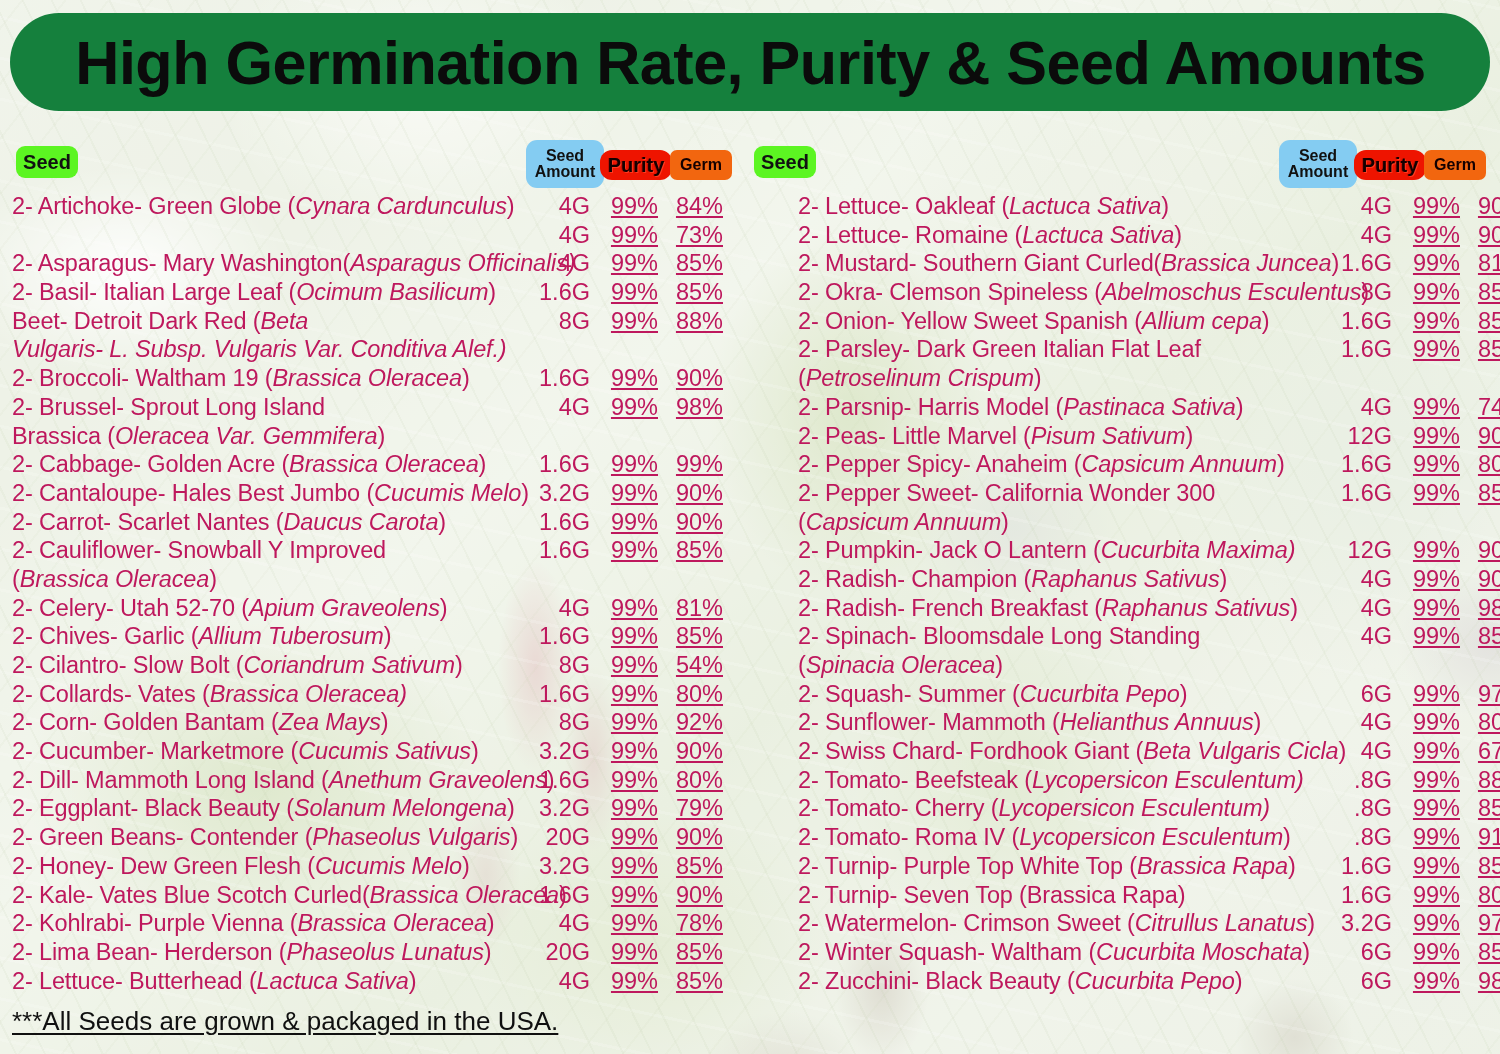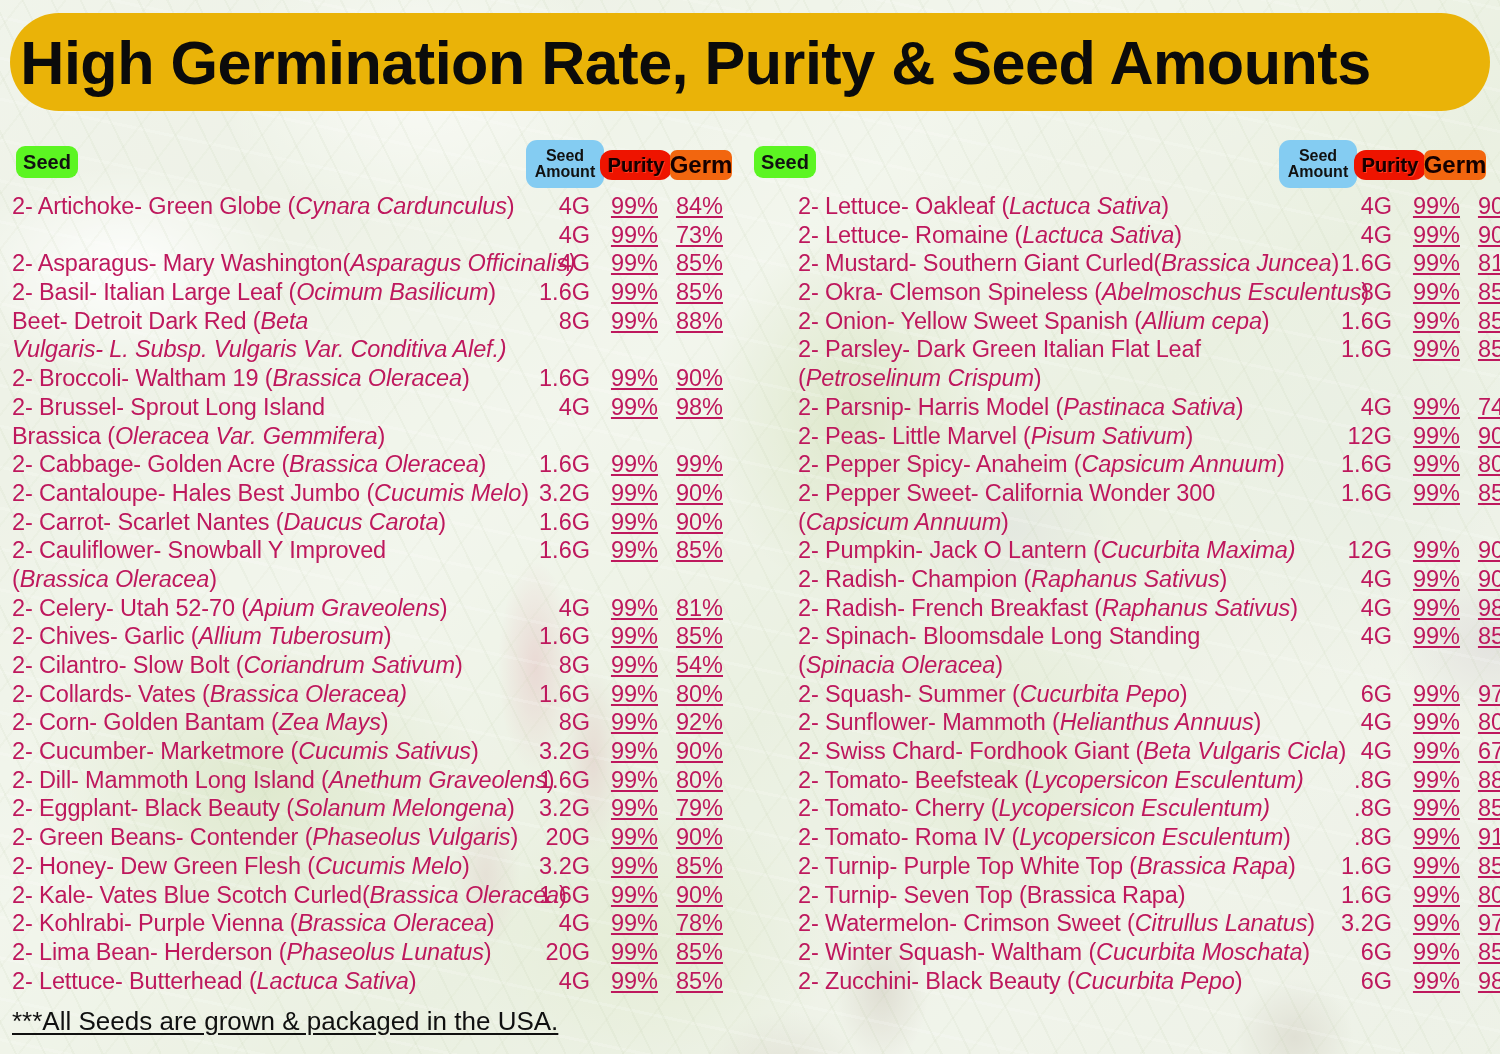--- a/index.html
+++ b/index.html
@@ -45,22 +45,22 @@
       repeating-linear-gradient(12deg, rgba(255,255,255,.16) 0 3px, rgba(255,255,255,0) 3px 40px);
   }
   #bg .wash { position:absolute; inset:0; background:rgba(255,255,255,.46); }
 
   
   #page { position:relative; z-index:2; width:1500px; height:1054px; }
 
   
   .title-bar{
     position:absolute; left:10px; top:13px; width:1480px; height:98px;
-    background:#eab308; border-radius:52px;
-    display:flex; align-items:center; 
+    background:#15803d; border-radius:52px;
+    display:flex; align-items:center; justify-content:center;
   }
   .title-text{
     font-size:62px; font-weight:700; color:#0b0b0b;
     letter-spacing:-0.5px; white-space:nowrap;
     transform:scaleX(.985);
   }
 
   
   .hdr{ position:absolute; height:48px; }
   .hdr.left { left:8px;  top:140px; width:722px; }
@@ -79,21 +79,21 @@
     background:#84CCF2; border-radius:11px; font-size:16px; padding:2px 0;
     flex-direction:column;
   }
   .badge-purity{
     width:72px; height:30px; top:10px;
     background:#EE1400; border-radius:12px; font-size:20px;
     color:#140000; text-shadow:1px 1px 0 #ff3a20, -1px 0 0 #c01000;
   }
   .badge-germ{
     width:62px; height:30px; top:10px;
-    background:#F2660F; border-radius:7px; font-size:24px; color:#140000;
+    background:#F2660F; border-radius:7px; font-size:16px; color:#140000;
   }
   .hdr.left  .badge-amount{ left:518px; }
   .hdr.left  .badge-purity{ left:592px; }
   .hdr.left  .badge-germ  { left:662px; }
   .hdr.right .badge-amount{ left:533px; }
   .hdr.right .badge-purity{ left:608px; }
   .hdr.right .badge-germ  { left:678px; }
 
   
   .col{ position:absolute; top:192px; }

